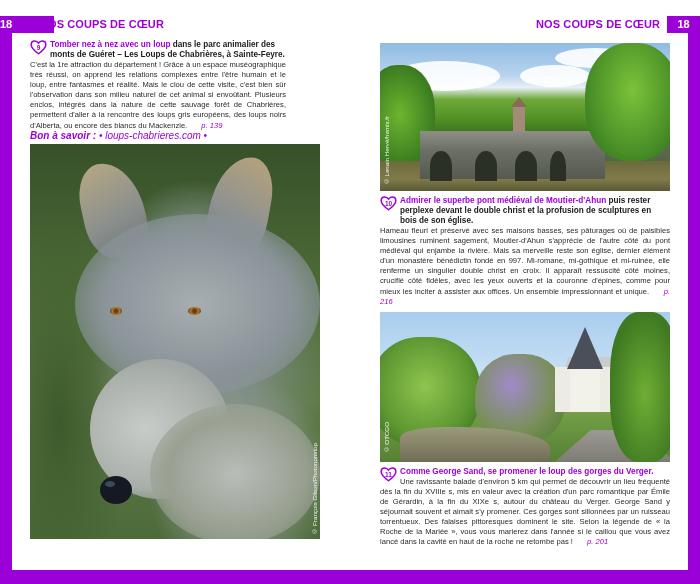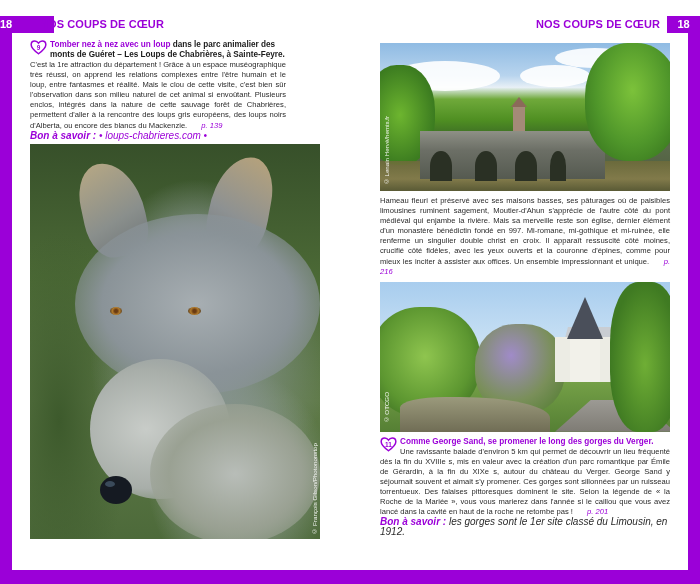--- a/index.html
+++ b/index.html
@@ -142,20 +142,29 @@
     <div class="water"></div>
     <div class="deck"></div>
     <div class="arch" style="left:50px;"></div>
     <div class="arch" style="left:95px;"></div>
     <div class="arch" style="left:135px;"></div>
     <div class="arch" style="left:170px; width:16px;"></div>
     <div class="trees-r"></div>
     <span class="credit" style="left:3px; bottom:6px;">© Lenain Hervé/hemis.fr</span>
   </div>
 
+  <div class="item-head">
+    <span class="heart">
+      <svg viewBox="0 0 20 18">
+          <path d="M10 16.5 C4 12 1.2 9 1.2 5.6 C1.2 3 3.2 1.2 5.6 1.2 C7.4 1.2 9 2.3 10 3.8 C11 2.3 12.6 1.2 14.4 1.2 C16.8 1.2 18.8 3 18.8 5.6 C18.8 9 16 12 10 16.5 Z" fill="none" stroke="#9b00d8" stroke-width="1.8"></path>
+        </svg>
+      <span class="num">10</span>
+    </span>
+    <span class="hl">Admirer le superbe pont médiéval de Moutier-d'Ahun</span><span> puis rester perplexe devant le double christ et la profusion de sculptures en bois de son église.</span>
+  </div>
   <div class="body-text">
     <span>Hameau fleuri et préservé avec ses maisons basses, ses pâturages où de paisibles limousines ruminent sagement, Moutier-d'Ahun s'apprécie de l'autre côté du pont médiéval qui enjambe la rivière. Mais sa merveille reste son église, dernier élément d'un monastère bénédictin fondé en 997. Mi-romane, mi-gothique et mi-ruinée, elle renferme un singulier double christ en croix. Il apparaît ressuscité côté moines, crucifié côté fidèles, avec les yeux ouverts et la couronne d'épines, comme pour mieux les inciter à assister aux offices. Un ensemble impressionnant et unique.</span>
     <span class="ref">p. 216</span>
   </div>
 
   <div class="photo chateau" title="Château du Verger et chemin">
     <div class="tree-l"></div>
     <div class="lilac"></div>
     <div class="houseroof"></div>
     <div class="house"></div>
@@ -167,23 +176,19 @@
     <span class="credit" style="left:3px; bottom:8px;">© OTCGO</span>
   </div>
 
   <div class="item-head">
     <span class="heart">
       <svg viewBox="0 0 20 18">
           <path d="M10 16.5 C4 12 1.2 9 1.2 5.6 C1.2 3 3.2 1.2 5.6 1.2 C7.4 1.2 9 2.3 10 3.8 C11 2.3 12.6 1.2 14.4 1.2 C16.8 1.2 18.8 3 18.8 5.6 C18.8 9 16 12 10 16.5 Z" fill="none" stroke="#9b00d8" stroke-width="1.8"></path>
         </svg>
       <span class="num">11</span>
     </span>
-    <span class="hl">Comme George Sand, se promener le long des gorges du Verger.</span><span></span>
+    <span class="hl">Comme George Sand, se promener le loup des gorges du Verger.</span><span></span>
   </div>
   <div class="body-text" style="text-indent: 20px;">
     <span>Une ravissante balade d'environ 5 km qui permet de découvrir un lieu fréquenté dès la fin du XVIIIe s, mis en valeur avec la création d'un parc romantique par Émile de Gérardin, à la fin du XIXe s, autour du château du Verger. George Sand y séjournait souvent et aimait s'y promener. Ces gorges sont sillonnées par un ruisseau torrentueux. Des falaises pittoresques dominent le site. Selon la légende de « la Roche de la Mariée », vous vous marierez dans l'année si le caillou que vous avez lancé dans la cavité en haut de la roche ne retombe pas !</span>
     <span class="ref">p. 201</span>
   </div>
-  <div class="bas">
-    <span class="lbl">Bon à savoir :</span>
-    <span>les gorges sont le 1er site classé du Limousin, en 1912.</span>
-  </div>
 </div>
 
 </body></html>

